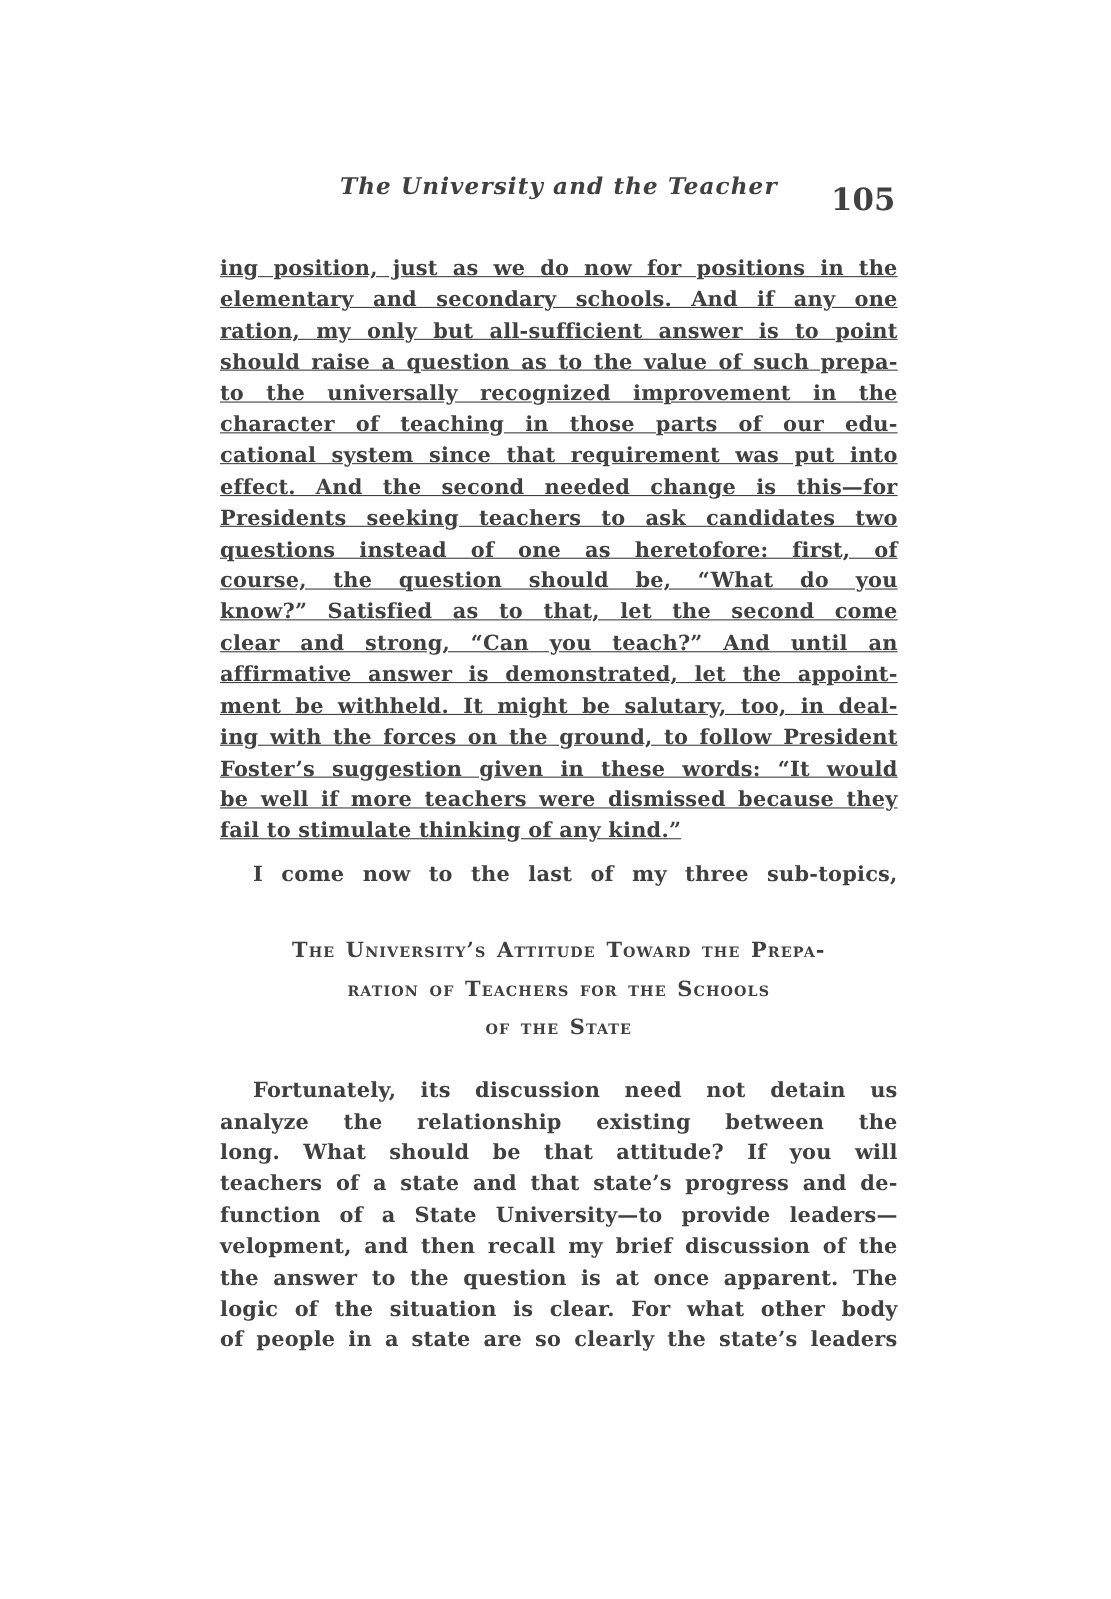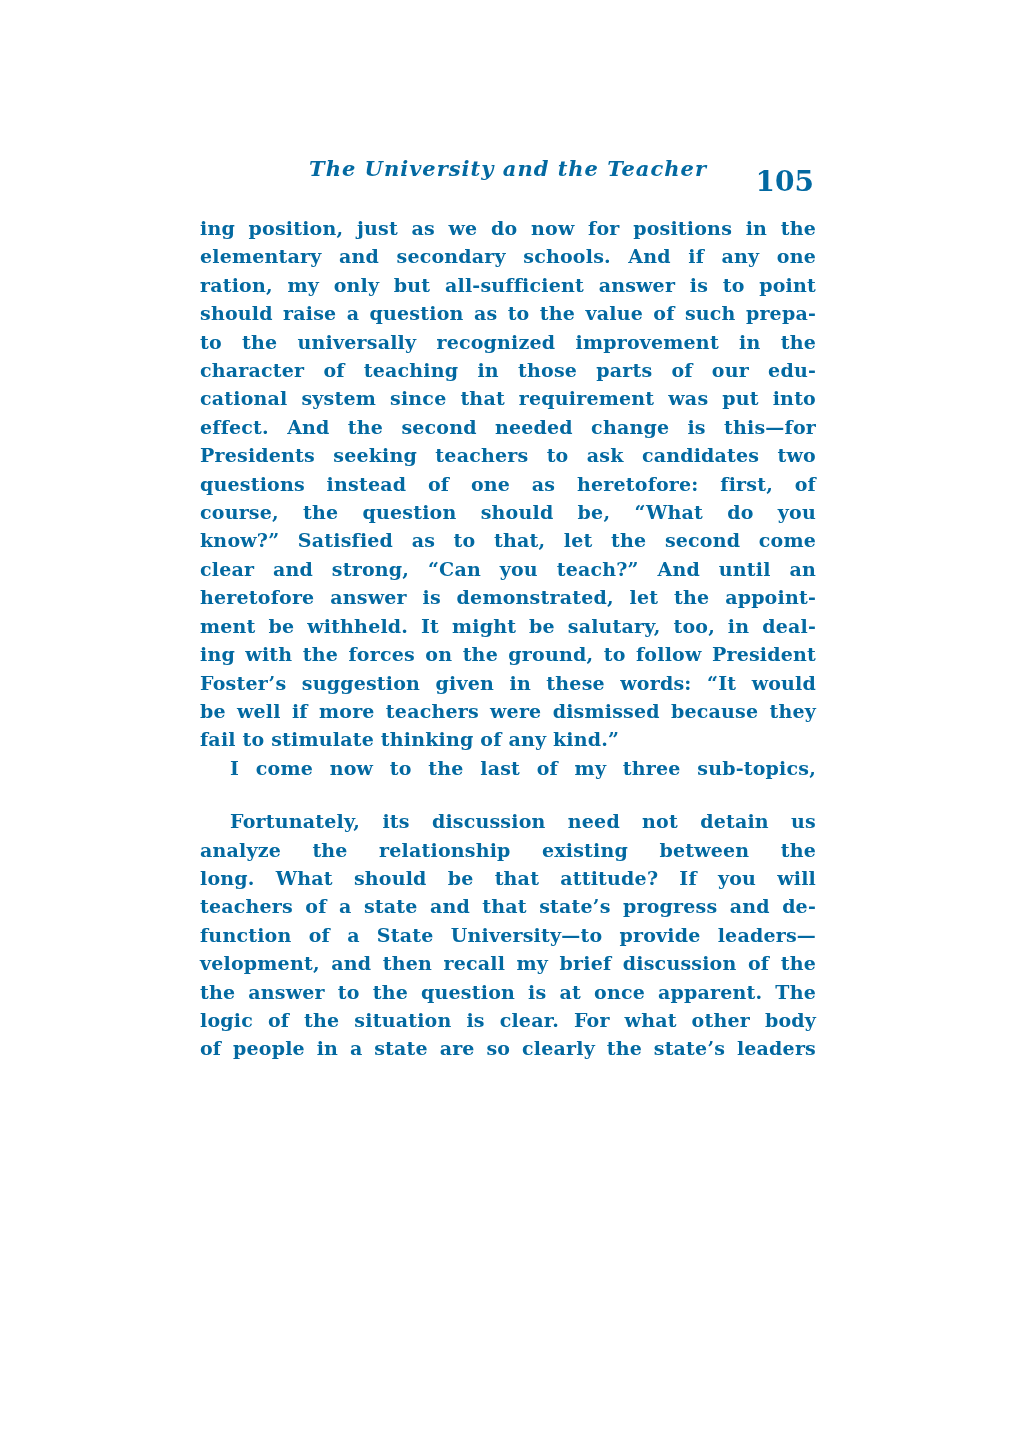--- a/index.html
+++ b/index.html
@@ -1,21 +1,21 @@
 <!DOCTYPE html>
 <html><head>
 <meta charset="utf-8">
 <style>
   html,body{margin:0;padding:0;background:#ffffff;}
   .page{
     position:relative;
     width:1010px;height:1260px;
     background:#ffffff;
     font-family:"DejaVu Serif", serif;
-    color:#0369a1;
+    color:#404040;
     overflow:hidden;
   }
   .content{
     position:absolute;
     left:200px;top:0;
     width:616px;
   }
   .running-head{
     position:relative;
     margin-top:152px;
@@ -43,22 +43,22 @@
     line-height:28.4px;
     letter-spacing:0.2px;
   }
   .line{
     text-align:justify;
     text-align-last:justify;
     white-space:normal;
   }
   .line.indent{ text-indent:30px; }
   .line.last{ text-align-last:left; }
-  .p1{ margin-top:26px; }
-  .p2{ margin-top:0; }
+  .p1{ margin-top:42px;text-decoration:underline; }
+  .p2{ margin-top:11px; }
   .section-heading{
     margin-top:38px;
     font-variant:small-caps;
     font-weight:700;
     font-size:19px;
     line-height:35px;
     letter-spacing:1px;
     word-spacing:2px;
   }
   .hline{ text-align:center; }
@@ -96,38 +96,46 @@
         <div class="line">Presidents seeking teachers to ask candidates two</div>
 
         <div class="line">questions instead of one as heretofore: first, of</div>
 
         <div class="line">course, the question should be, “What do you</div>
 
         <div class="line">know?”  Satisfied as to that, let the second come</div>
 
         <div class="line">clear and strong, “Can you teach?”  And until an</div>
 
-        <div class="line">heretofore answer is demonstrated, let the appoint-</div>
+        <div class="line">affirmative answer is demonstrated, let the appoint-</div>
 
         <div class="line">ment be withheld.  It might be salutary, too, in deal-</div>
 
         <div class="line">ing with the forces on the ground, to follow President</div>
 
         <div class="line">Foster’s suggestion given in these words: “It would</div>
 
         <div class="line">be well if more teachers were dismissed because they</div>
 
         <div class="line last">fail to stimulate thinking of any kind.”</div>
       </div>
 
     <div class="para p2">
 
         <div class="line indent">I come now to the last of my three sub-topics,</div>
       </div>
 
+    <div class="section-heading">
+
+        <div class="hline">The University’s Attitude Toward the Prepa-</div>
+
+        <div class="hline">ration of Teachers for the Schools</div>
+
+        <div class="hline">of the State</div>
+      </div>
 
     <div class="para p3">
 
         <div class="line indent">Fortunately, its discussion need not detain us</div>
 
         <div class="line">analyze the relationship existing between the</div>
 
         <div class="line">long.  What should be that attitude?  If you will</div>
 
         <div class="line">teachers of a state and that state’s progress and de-</div>

